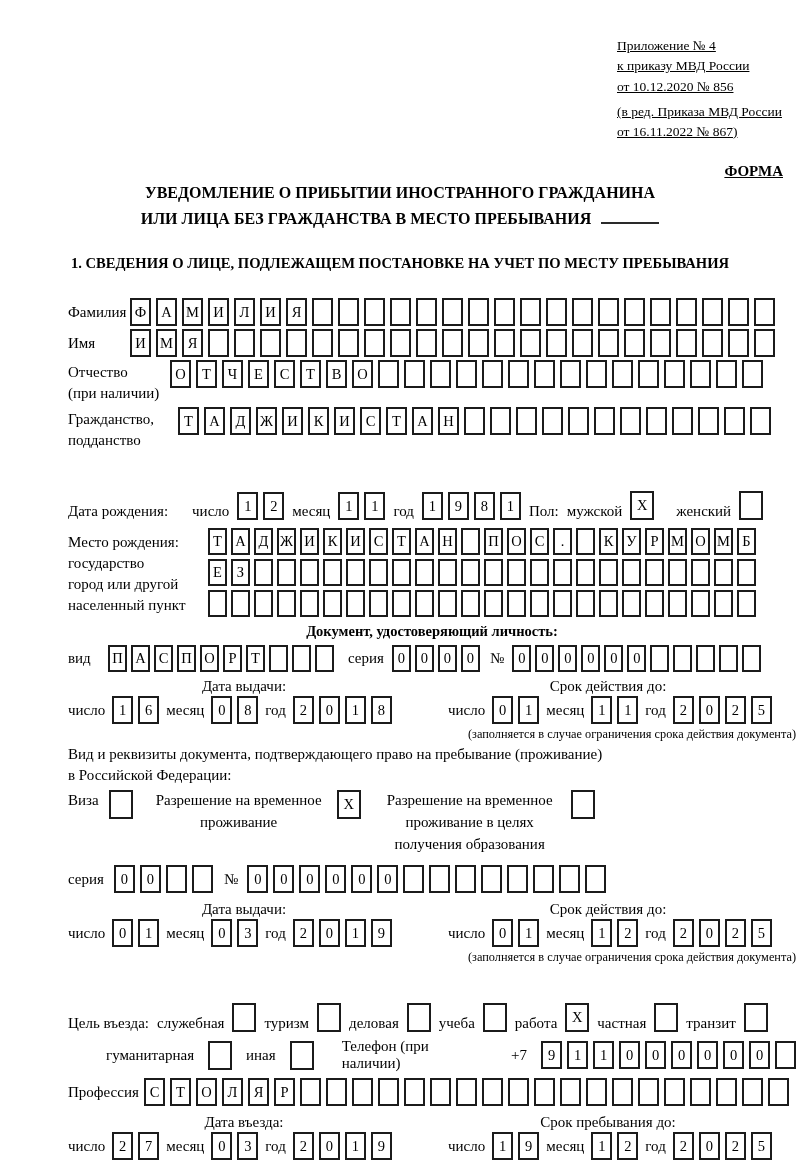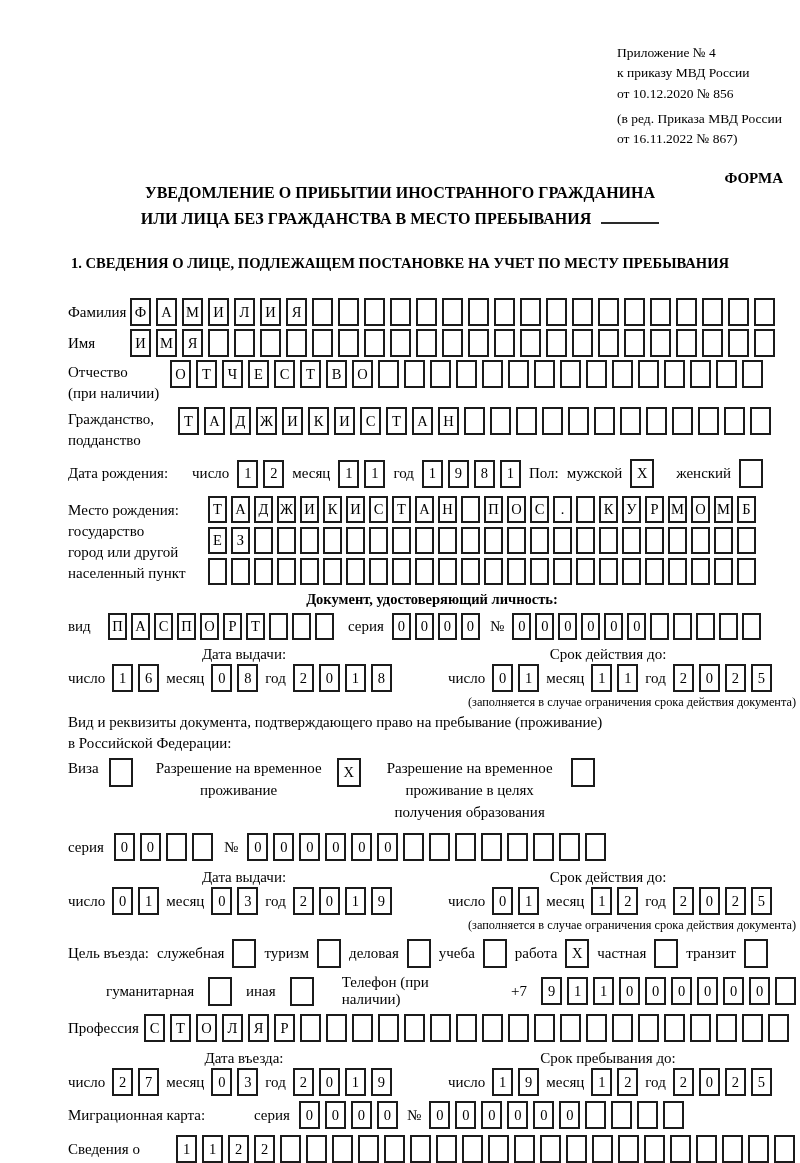--- a/index.html
+++ b/index.html
@@ -1,20 +1,20 @@
 <!DOCTYPE html>
 <html><head>
 <meta charset="utf-8">
 <style>
   html,body{margin:0;padding:0;background:#fff;}
   .page{position:relative;width:800px;height:1163px;background:#fff;color:#000;
         font-family:"Liberation Serif", serif;overflow:hidden;}
 
   
-  .hdr{position:absolute;top:43px;left:617px;width:170px;font-size:13.5px;line-height:1.5;}
+  .hdr{position:absolute;top:36px;left:617px;width:170px;font-size:13.5px;line-height:1.5;text-decoration:underline;}
   .hdr .sub{margin-top:5px;}
   .hdr .forma{margin-top:18px;text-align:right;font-weight:700;font-size:15px;padding-right:4px;}
 
   .title{padding-top:180px;text-align:center;font-weight:700;font-size:16px;line-height:1.6;}
   .blankline{display:inline-block;width:58px;border-bottom:2px solid #2a2a2a;margin-left:10px;}
 
   .sec1{text-align:center;font-weight:700;font-size:14.6px;margin-top:24px;}
 
   .form{margin:26px 4px 0 68px;font-size:15px;}
 
@@ -45,21 +45,21 @@
   .dtitle{text-align:center;font-size:15px;margin-bottom:1px;}
   .drow{display:flex;align-items:center;gap:7px;}
   .dnote{font-size:12.3px;text-align:right;margin-top:3px;}
 
   .textline{margin:4px 0;}
   .opts{display:flex;align-items:flex-start;gap:18px;margin:6px 0 10px;}
   .opt{display:flex;align-items:flex-start;gap:10px;}
   .optlbl{line-height:1.45;}
   .optlbl.ctr{text-align:center;}
 
-  .inline-gap{display:flex;align-items:center;gap:8px;flex-wrap:nowrap;}
+  .inline-gap{display:flex;align-items:flex-end;gap:8px;flex-wrap:nowrap;margin-top:32px;}
 
   .purpose2{margin:6px 0 6px 38px;display:flex;align-items:center;gap:14px;}
 </style>
 </head>
 <body>
 
 <div class="page">
 
   <div class="hdr">
     <div>Приложение № 4</div>

